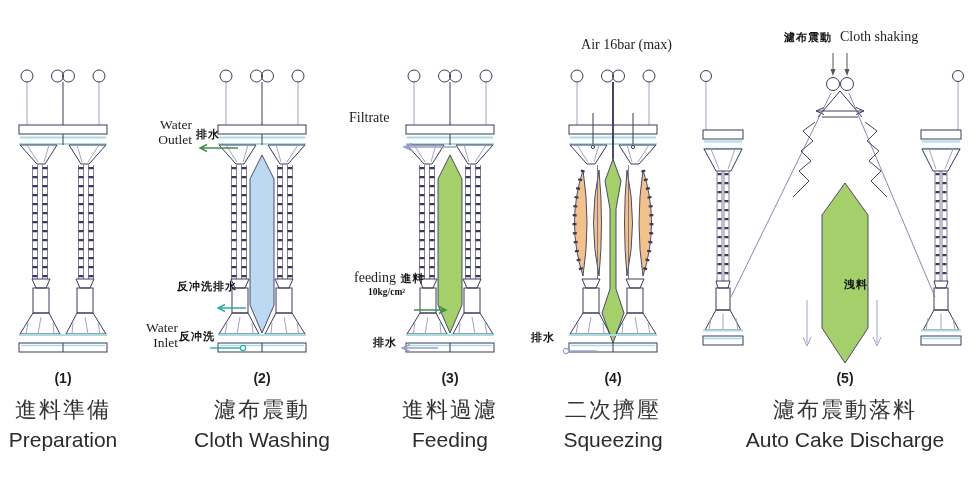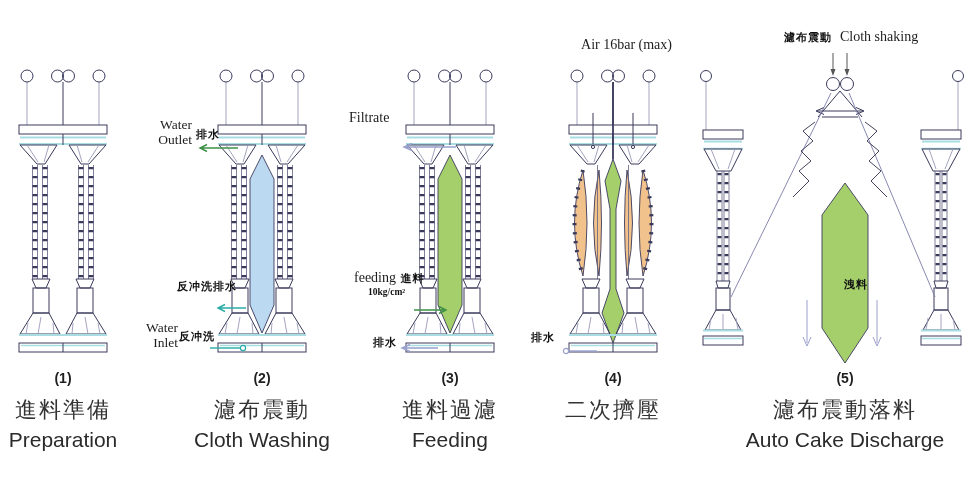--- a/index.html
+++ b/index.html
@@ -218,20 +218,21 @@
     <div class="cap-en">Cloth Washing</div>
   </div>
   <div class="abs caption" style="left:330px;top:370px">
     <div class="cap-num">(3)</div>
     <div class="cap-zh">進料過濾</div>
     <div class="cap-en">Feeding</div>
   </div>
   <div class="abs caption" style="left:493px;top:370px">
     <div class="cap-num">(4)</div>
     <div class="cap-zh">二次擠壓</div>
+    <div class="cap-en">Squeezing</div>
   </div>
   <div class="abs caption" style="left:725px;top:370px">
     <div class="cap-num">(5)</div>
     <div class="cap-zh">濾布震動落料</div>
     <div class="cap-en">Auto Cake Discharge</div>
   </div>
 
 </div>
 
 </body></html>

